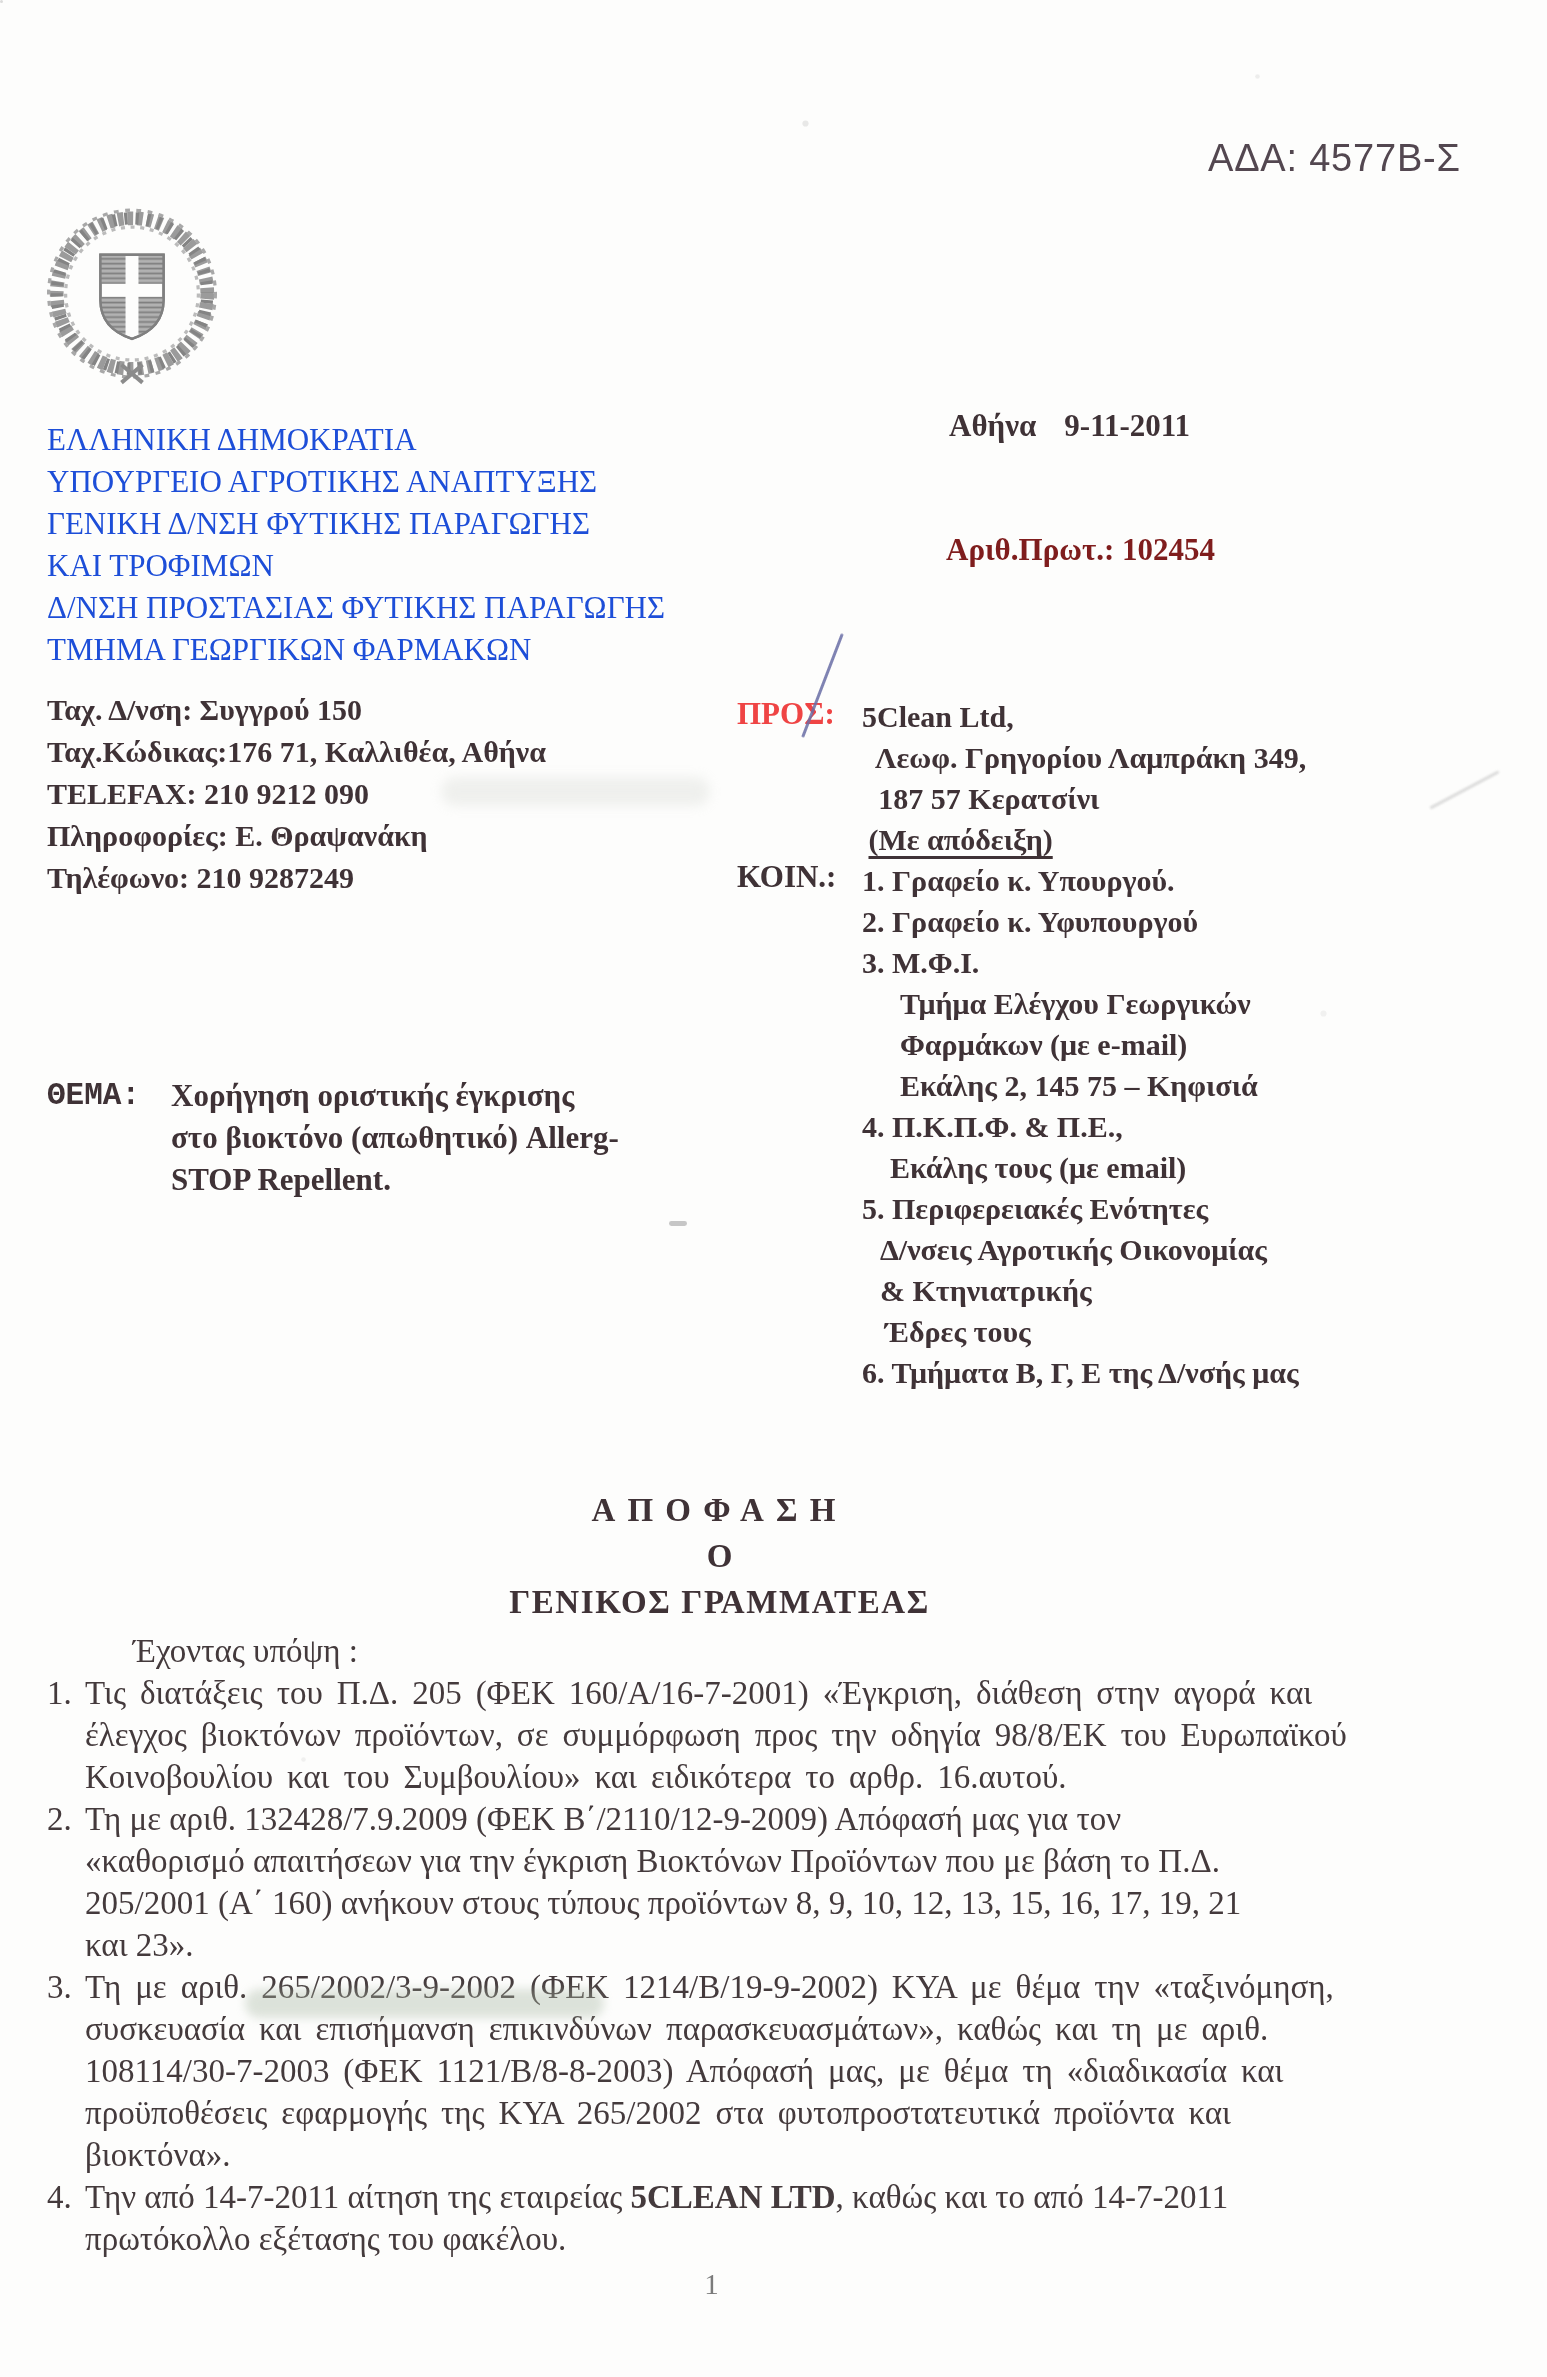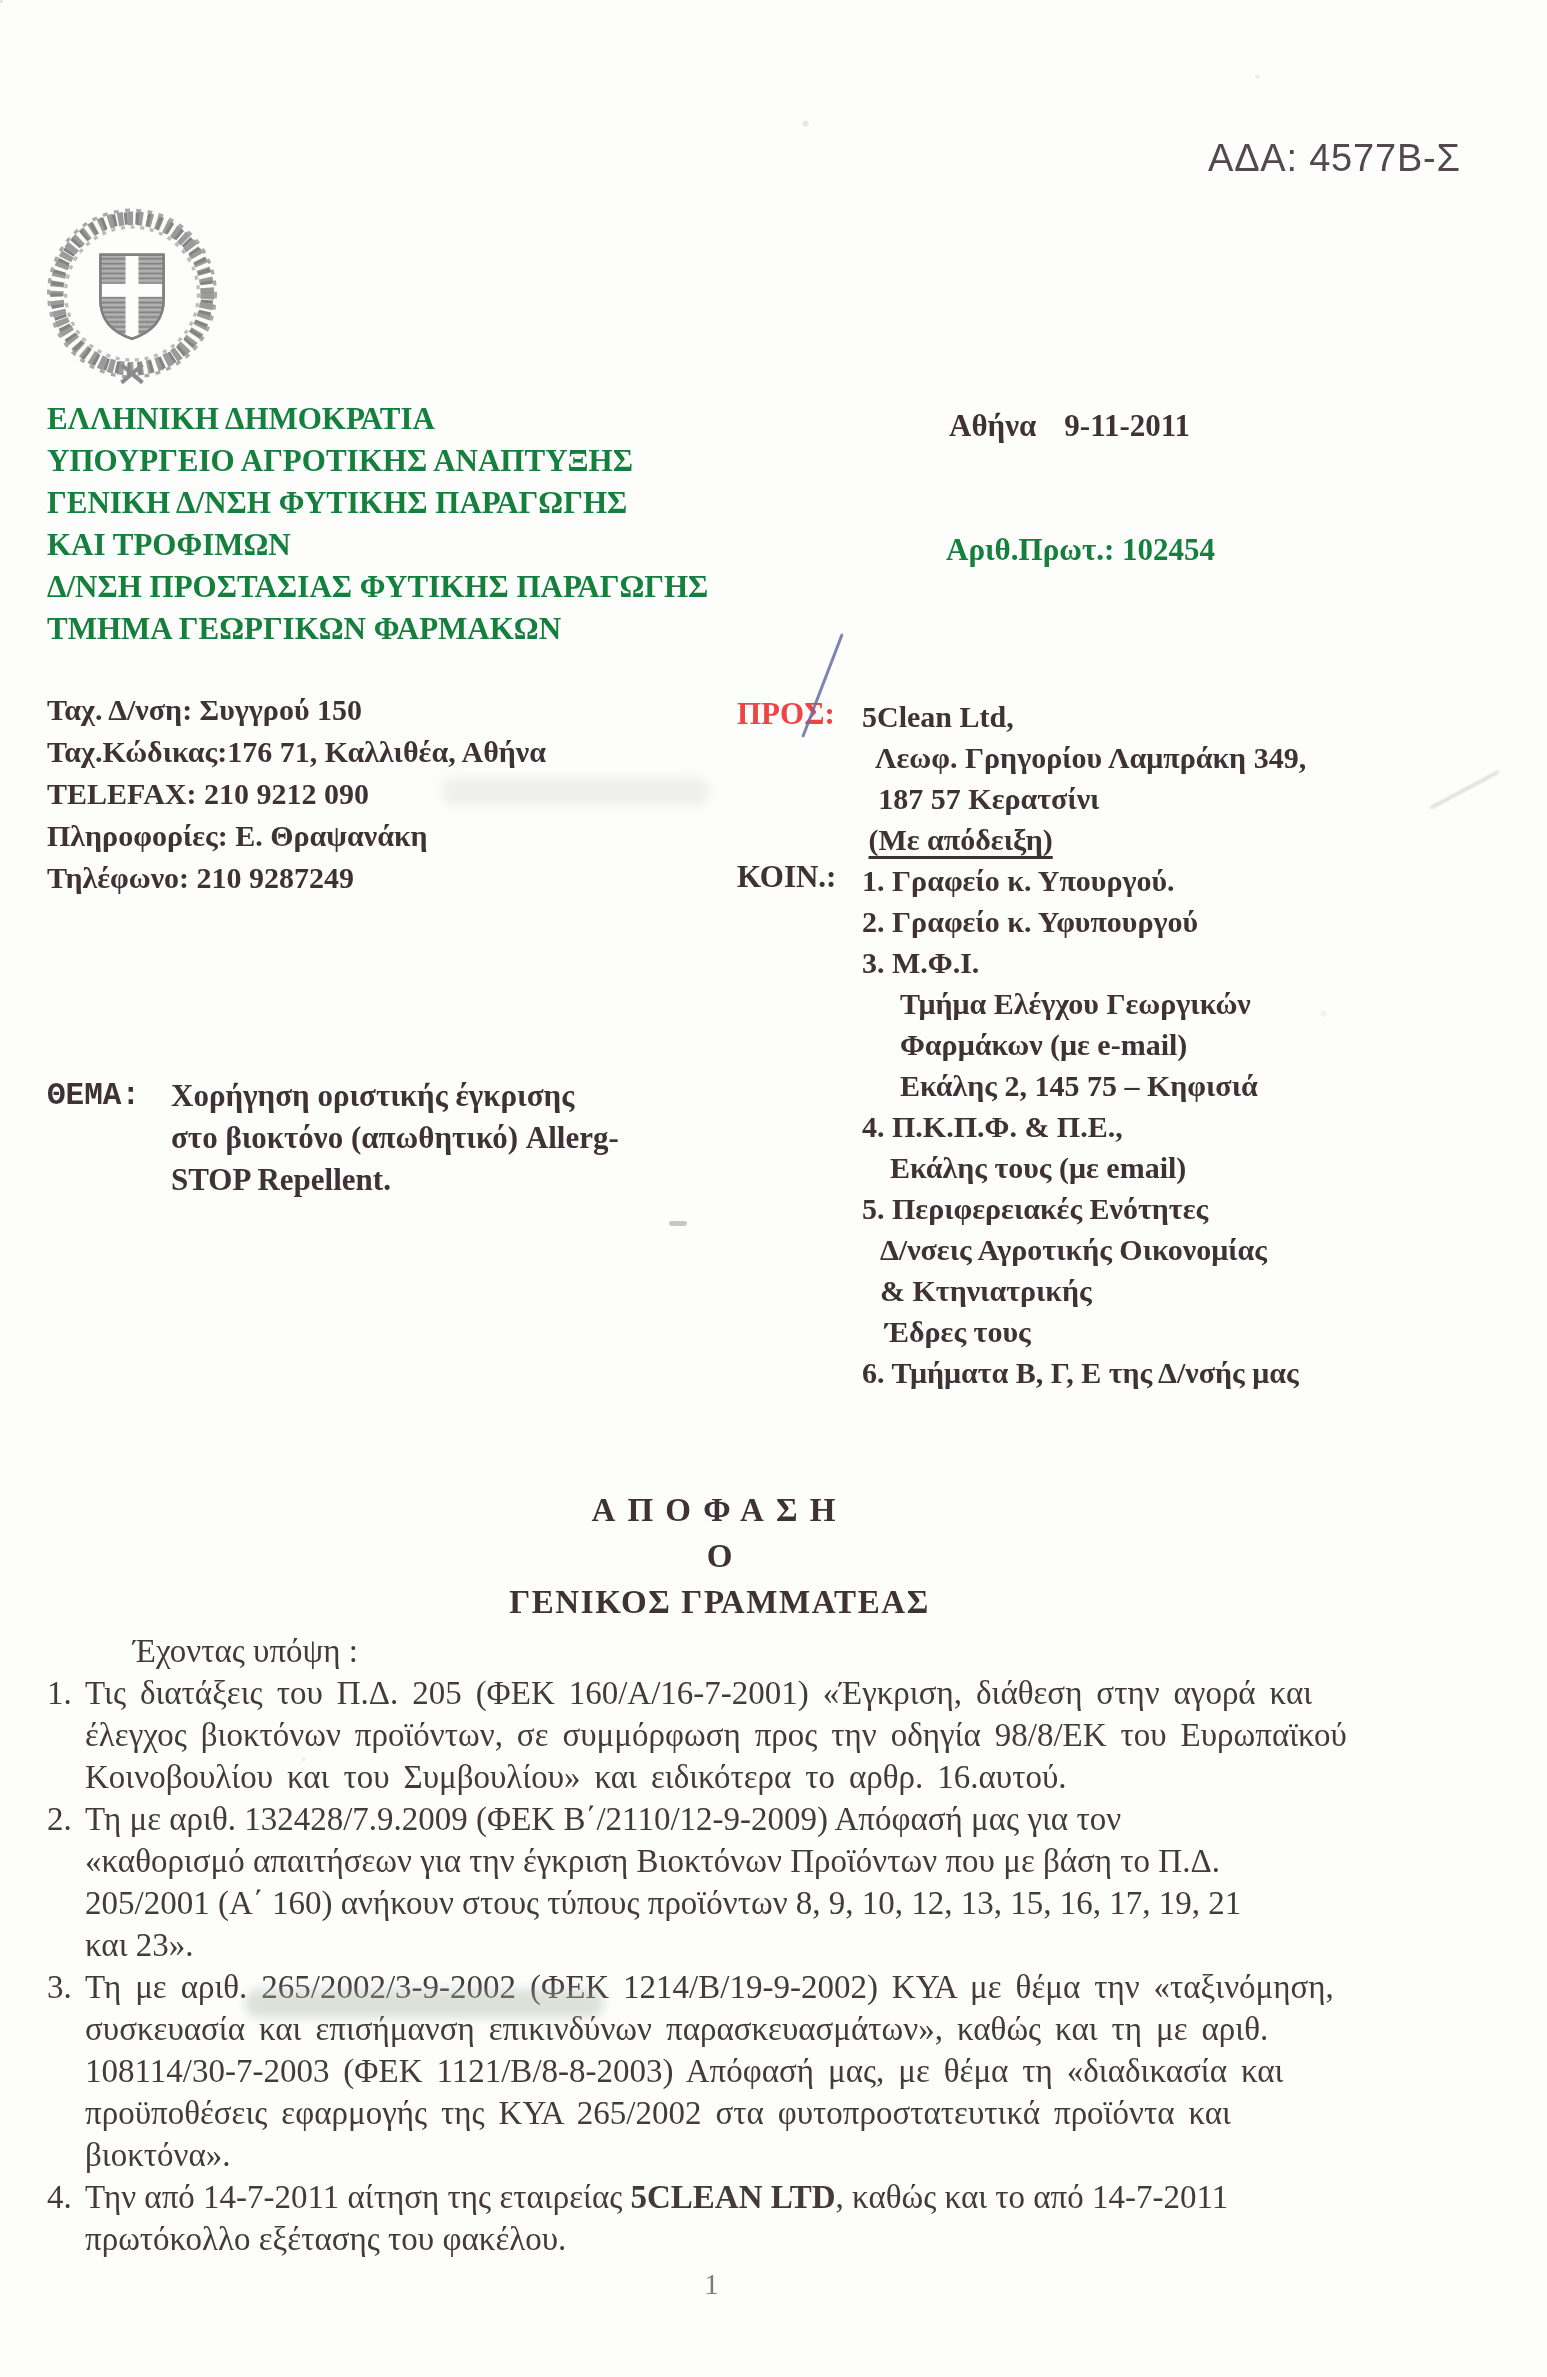--- a/index.html
+++ b/index.html
@@ -16,24 +16,24 @@
   
   .ada{
     left:1208px;top:137px;
     font-family:"Liberation Sans","DejaVu Sans",sans-serif;
     font-size:38px;letter-spacing:0.8px;
     color:#534750;
   }
   
   .emblem{left:47px;top:202px;width:170px;height:188px;opacity:.88;filter:blur(0.3px);}
   
-  .org{left:47px;top:398px;font-weight:700;font-size:31px;line-height:42px;color:#15803d;}
+  .org{left:47px;top:419px;font-weight:400;font-size:31px;line-height:42px;color:#1d4ed8;}
   .date-line{left:949px;top:408px;font-weight:700;font-size:31px;color:#3f3236;}
   .date-line .gap{display:inline-block;width:28px;}
-  .protocol{left:946px;top:532px;font-weight:700;font-size:31px;color:#15803d;}
+  .protocol{left:946px;top:532px;font-weight:700;font-size:31px;color:#7f1d1d;}
   
   .contact{left:47px;top:689px;font-weight:700;font-size:30px;line-height:42px;color:#3f3236;}
   
   .pros-label{left:737px;top:696px;font-weight:700;font-size:31px;color:#ef4444;}
   .koin-label{left:737px;top:859px;font-weight:700;font-size:31px;color:#3f3236;}
   .recipient{left:862px;top:696px;font-weight:700;font-size:30px;line-height:41px;color:#3f3236;width:653px;}
   .recipient .ind-a{margin-left:13px;}
   .recipient .ind-b{margin-left:16.3px;}
   .recipient .ind-c{margin-left:6.5px;}
   .recipient .ind-1{margin-left:38px;}

